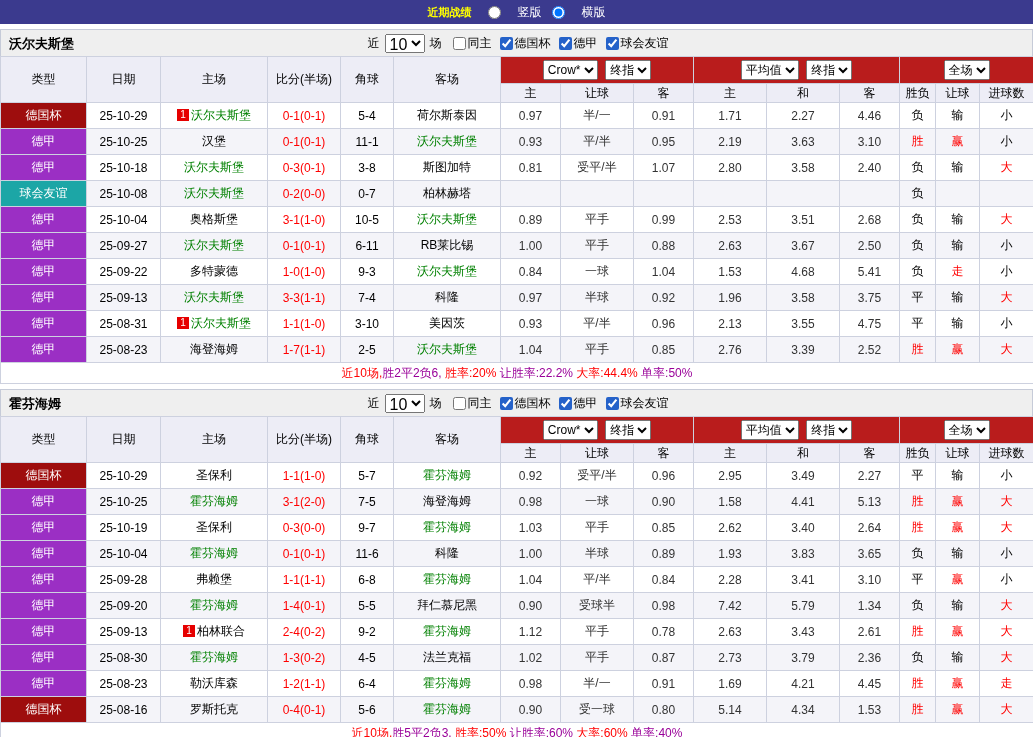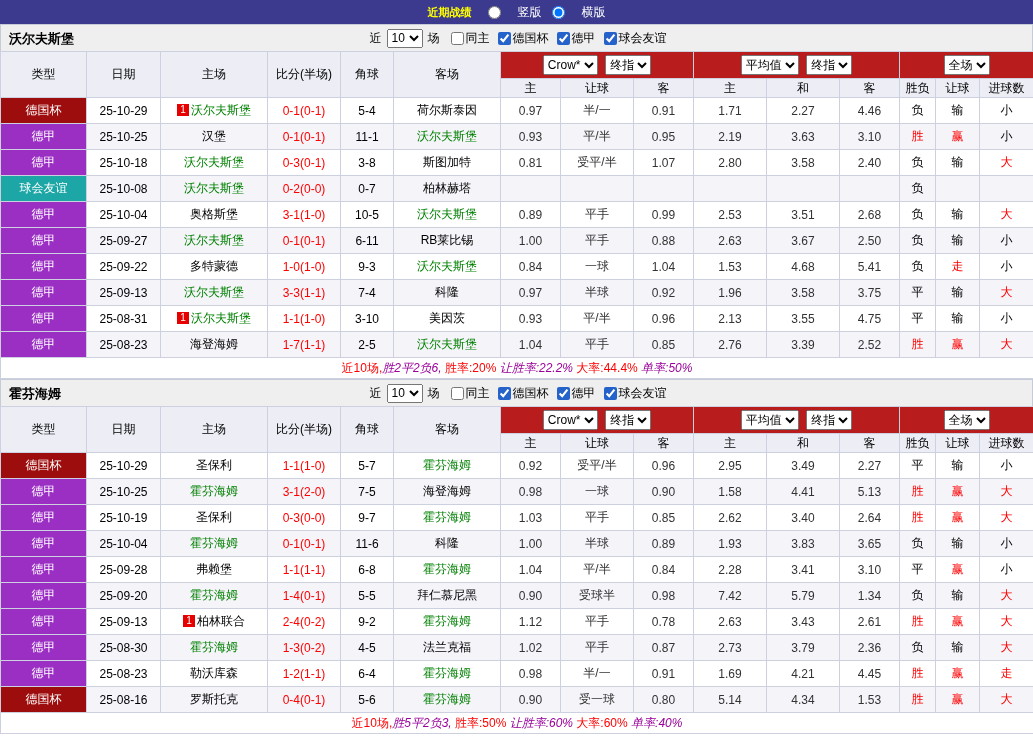--- a/index.html
+++ b/index.html
@@ -26,21 +26,21 @@
     margin-right: 6px;
   }
   .topbar label {
     color: #fff;
     display: inline-flex;
     align-items: center;
     gap: 17px;
     cursor: pointer;
   }
   .topbar input { margin: 0; }
-  .section { }
+  .section { margin-top: 5px; }
   .teambar {
     height: 27px;
     background: #EFEFEF;
     border: 1px solid #C6CBD8;
     border-bottom: none;
     position: relative;
     display: flex;
     align-items: center;
     justify-content: center;
   }
@@ -70,21 +70,21 @@
     white-space: nowrap;
     overflow: hidden;
     font-weight: normal;
     font-size: 12px;
   }
   thead th { background: #EDEDF6; }
   thead tr.hrow1 th { height: 27px; }
   thead tr.hrow2 th { height: 19px; }
   thead th.selcell { background: #b91c1c; }
   thead select { font-family: inherit; font-size: 12px; height: 20px; margin: 0 2px; }
-  .filterbar select { font-family: inherit; font-size: 12px; height: 19px; }
+  .filterbar select { font-family: inherit; font-size: 16px; height: 19px; }
   tbody td { height: 26px; }
   tbody tr:nth-child(even) td { background: #F4F4F9; }
   td.type-cup      { background: var(--cup, #9E0D0D) !important;      color: #fff; }
   td.type-league   { background: var(--league, #9B2FC4) !important;   color: #fff; }
   td.type-friendly { background: var(--friendly, #1CA6A6) !important; color: #fff; }
   td.score { color: var(--score, #FF0000); }
   td.odds  { color: #333; }
   td.focus { color: var(--focus_team, #008000); }
   td.red   { color: var(--win, #FF0000); }
   td.blk   { color: #000; }
@@ -95,21 +95,21 @@
     line-height: 12px;
     background: #E60000;
     color: #fff;
     font-size: 10px;
     text-align: center;
     margin-right: 2px;
     vertical-align: 1px;
   }
   tfoot td { height: 21px; background: #fff; }
   .sum-r { color: var(--win, #FF0000); }
-  .sum-p { color: var(--summary_secondary, #990099); font-style: italic; }
+  .sum-p { color: var(--summary_secondary, #990099); }
 </style>
 </head>
 <body>
 
 <div class="topbar">
   <span class="title">近期战绩</span>
   <label>
     <input type="radio" name="layout" style="">
     <span>竖版</span>
   </label>

